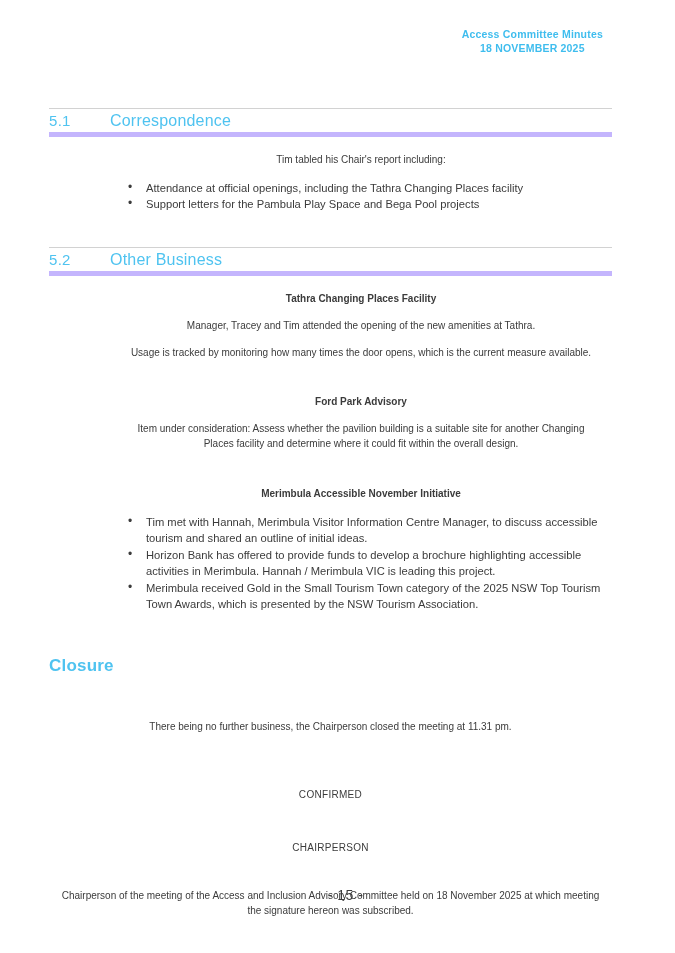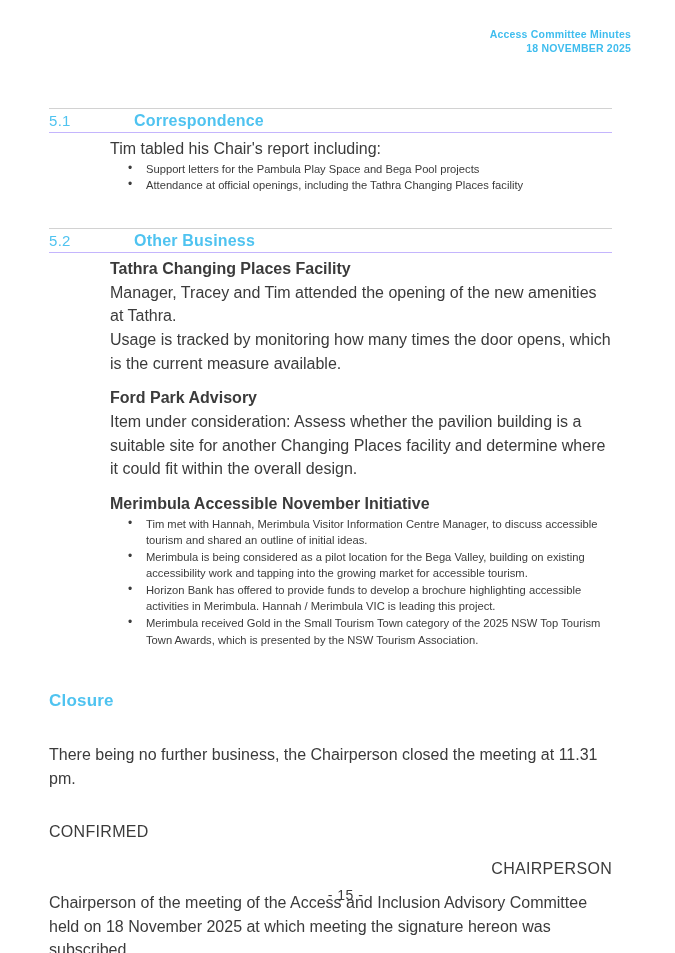--- a/index.html
+++ b/index.html
@@ -16,22 +16,22 @@
     height: 953px;
     background: #ffffff;
     overflow: hidden;
     box-sizing: border-box;
   }
 
   
   .doc-header {
     position: absolute;
     top: 28px;
-    right: 44px;
-    text-align: right;
+    right: 72px;
+    text-align: center;
     line-height: 1.32;
   }
   .doc-header .line1 {
     font-size: 10.5px;
     font-weight: bold;
     color: #3FBDEE;
     letter-spacing: 0.2px;
   }
   .doc-header .line2 {
     font-size: 10.5px;
@@ -47,52 +47,52 @@
     top: 108px;
     width: 563px;
   }
 
   
   .num-section {
     margin-bottom: 0;
   }
   .num-heading {
     border-top: 1px solid #d2d2d2;
-    border-bottom: 1px solid #c4b5fd;
+    border-bottom: 5px solid #c4b5fd;
     padding: 3px 0 2px 0;
     display: flex;
     align-items: baseline;
   }
   .num-heading .num {
     color: #4FC3F0;
     font-size: 15px;
     font-weight: 400;
     width: 61px;
     flex: 0 0 61px;
     letter-spacing: 0.3px;
   }
   .num-heading .ttl {
     color: #4FC3F0;
     font-size: 16px;
-    font-weight: 700;
-    letter-spacing: 0.2px;
-    margin-left: 24px;
+    font-weight: 400;
+    letter-spacing: 0.2px;
   }
 
   
   .sec-body {
     padding-left: 61px;
     padding-top: 4px;
   }
   .sec-body p,
   .plain p {
-    margin: 0;
-    font-size: 16px;
+    margin: 12px;
+    font-size: 10px;
     color: #3b3b3b;
     line-height: 1.48;
+    text-align: center;
   }
   .sub-head {
     margin: 0;
     font-size: 11.2px;
     font-weight: bold;
     color: #2d2d2d;
     line-height: 1.5;
   }
   .gap {
     height: 11px;
@@ -173,22 +173,22 @@
   <div class="content">
 
     <div class="num-section">
       <div class="num-heading">
         <span class="num">5.1</span>
         <span class="ttl">Correspondence</span>
       </div>
       <div class="sec-body">
         <p>Tim tabled his Chair's report including:</p>
         <ul class="bullets">
+          <li>Attendance at official openings, including the Tathra Changing Places facility</li>
           <li>Support letters for the Pambula Play Space and Bega Pool projects</li>
-          <li>Attendance at official openings, including the Tathra Changing Places facility</li>
         </ul>
       </div>
     </div>
 
     <div style="height:34px"></div>
 
     <div class="num-section">
       <div class="num-heading">
         <span class="num">5.2</span>
         <span class="ttl">Other Business</span>
@@ -202,21 +202,20 @@
         <div class="gap"></div>
 
         <p class="sub-head">Ford Park Advisory</p>
         <p>Item under consideration: Assess whether the pavilion building is a suitable site for another Changing Places facility and determine where it could fit within the overall design.</p>
 
         <div class="gap"></div>
 
         <p class="sub-head">Merimbula Accessible November Initiative</p>
         <ul class="bullets">
           <li>Tim met with Hannah, Merimbula Visitor Information Centre Manager, to discuss accessible tourism and shared an outline of initial ideas.</li>
-          <li>Merimbula is being considered as a pilot location for the Bega Valley, building on existing accessibility work and tapping into the growing market for accessible tourism.</li>
           <li>Horizon Bank has offered to provide funds to develop a brochure highlighting accessible activities in Merimbula. Hannah / Merimbula VIC is leading this project.</li>
           <li>Merimbula received Gold in the Small Tourism Town category of the 2025 NSW Top Tourism Town Awards, which is presented by the NSW Tourism Association.</li>
         </ul>
       </div>
     </div>
 
     <div style="height:43px"></div>
 
     <div>
       <h2 class="major-heading">Closure</h2>

